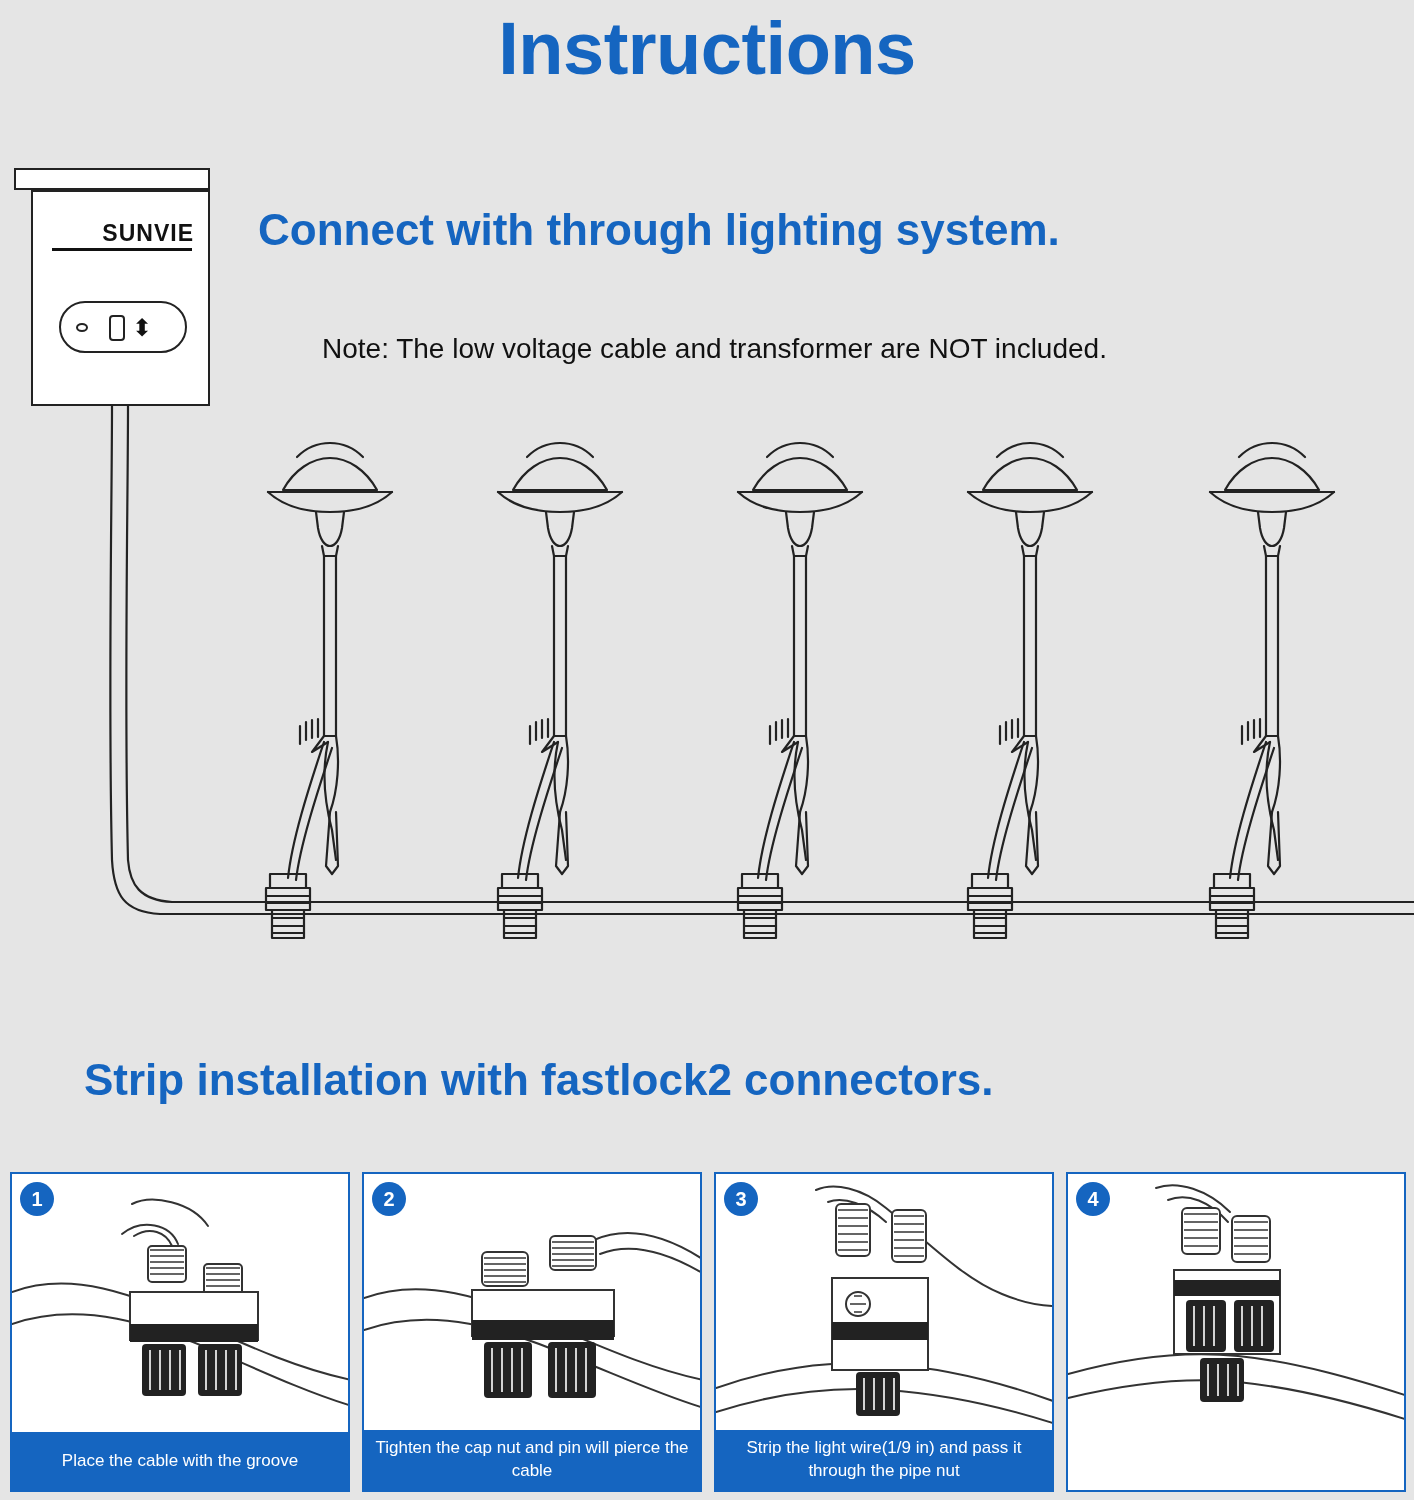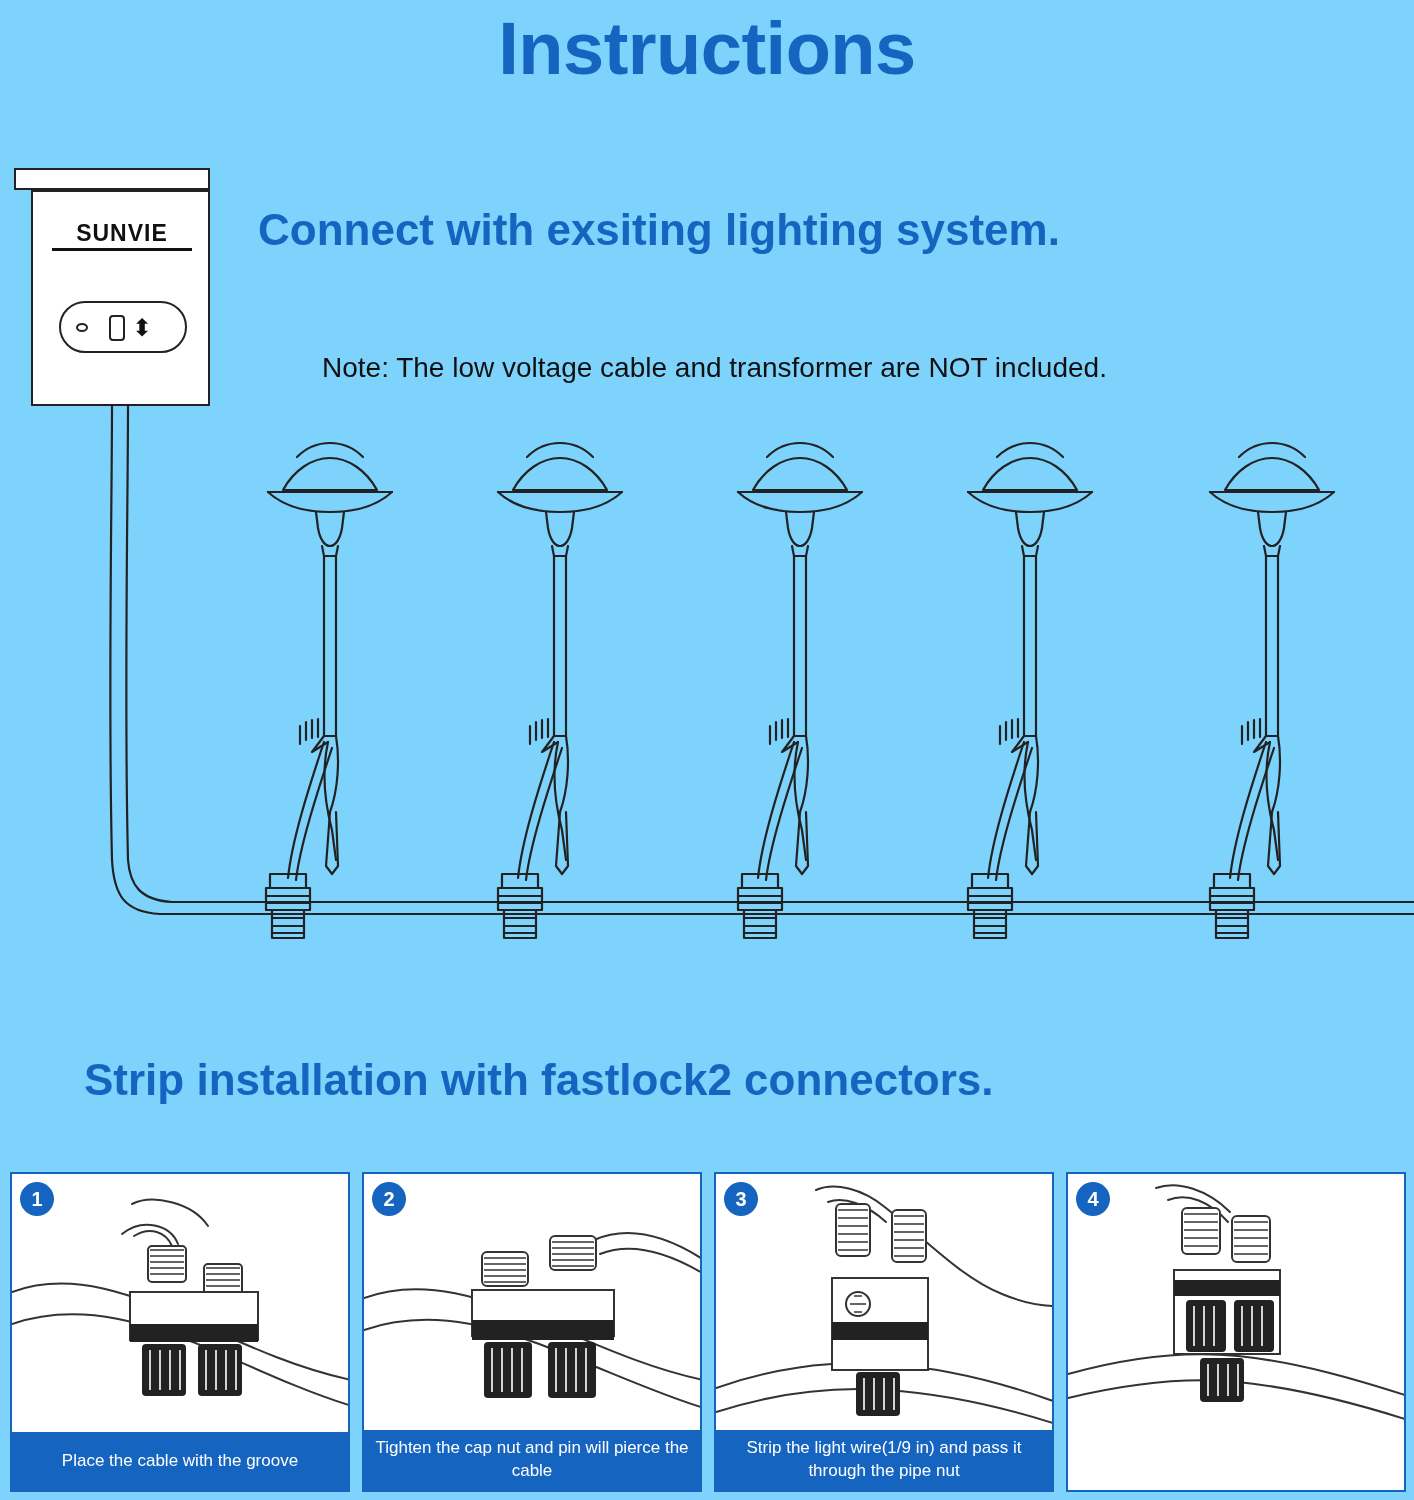--- a/index.html
+++ b/index.html
@@ -5,21 +5,21 @@
   * { box-sizing: border-box; }
   html, body {
     margin: 0; padding: 0;
     background: #ffffff;
     font-family: "Liberation Sans", sans-serif;
   }
   #page {
     position: relative;
     width: 1414px;
     height: 1500px;
-    background: #7dd3fc;
+    background: #e5e5e5;
     overflow: hidden;
   }
   .title {
     position: absolute;
     top: 6px; left: 0; width: 1414px;
     text-align: center;
     font-size: 74px;
     font-weight: bold;
     color: #1565c0;
     letter-spacing: -0.5px;
@@ -31,21 +31,20 @@
     font-weight: bold;
     color: #1565c0;
     white-space: nowrap;
   }
   .note {
     position: absolute;
     top: 333px; left: 322px;
     font-size: 28px;
     color: #111111;
     white-space: nowrap;
-    margin-top: 19px;
   }
   .heading2 {
     position: absolute;
     top: 1055px; left: 84px;
     font-size: 44px;
     font-weight: bold;
     color: #1565c0;
     white-space: nowrap;
   }
 
@@ -60,21 +59,21 @@
     width: 196px; height: 22px;
     border: 2px solid #222; background: #fff;
   }
   .tf-body {
     position: absolute; left: 17px; top: 22px;
     width: 179px; height: 216px;
     border: 2px solid #222; background: #fff;
   }
   .tf-brand {
     position: absolute; left: 36px; top: 52px;
-    width: 144px; text-align: center;
+    width: 144px; text-align: right;
     font-size: 23px; font-weight: bold;
     letter-spacing: 1px; color: #111;
   }
   .tf-brand-underline {
     position: absolute; left: 38px; top: 80px;
     width: 140px; height: 3px; background: #111;
   }
   .tf-dial {
     position: absolute; left: 45px; top: 133px;
     width: 128px; height: 52px;
@@ -149,21 +148,21 @@
     width: 340px; height: 262px;
   }
 </style>
 </head>
 <body>
 
 <div id="page">
 
   <div class="title">Instructions</div>
 
-  <div class="heading1">Connect with exsiting lighting system.</div>
+  <div class="heading1">Connect with through lighting system.</div>
   <div class="note">Note: The low voltage cable and transformer are NOT included.</div>
 
   <div class="transformer">
     <div class="tf-lid"></div>
     <div class="tf-body"></div>
     <div class="tf-brand">SUNVIE</div>
     <div class="tf-brand-underline"></div>
     <div class="tf-dial"></div>
     <div class="tf-dial-dot"></div>
     <div class="tf-dial-rect"></div>

